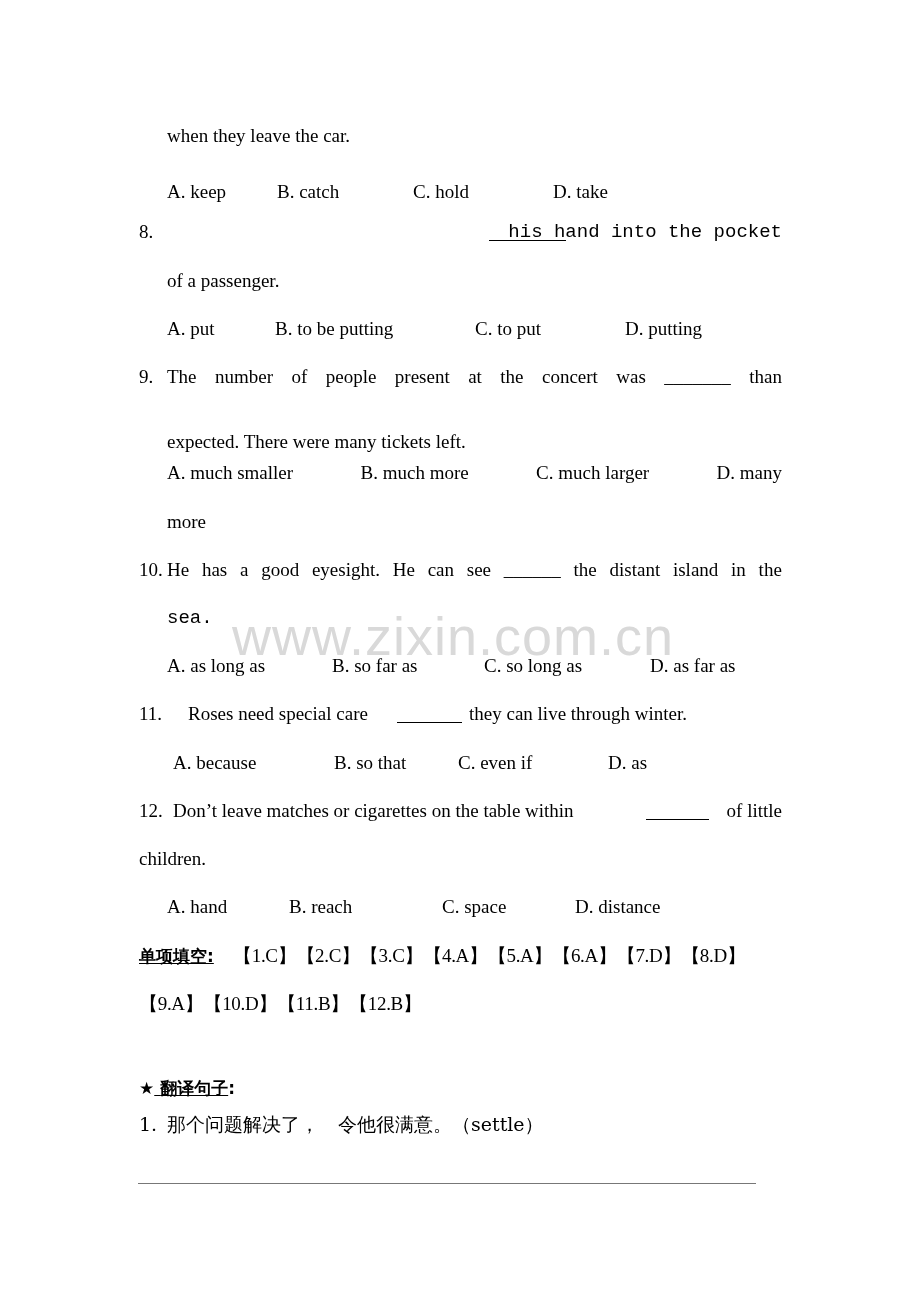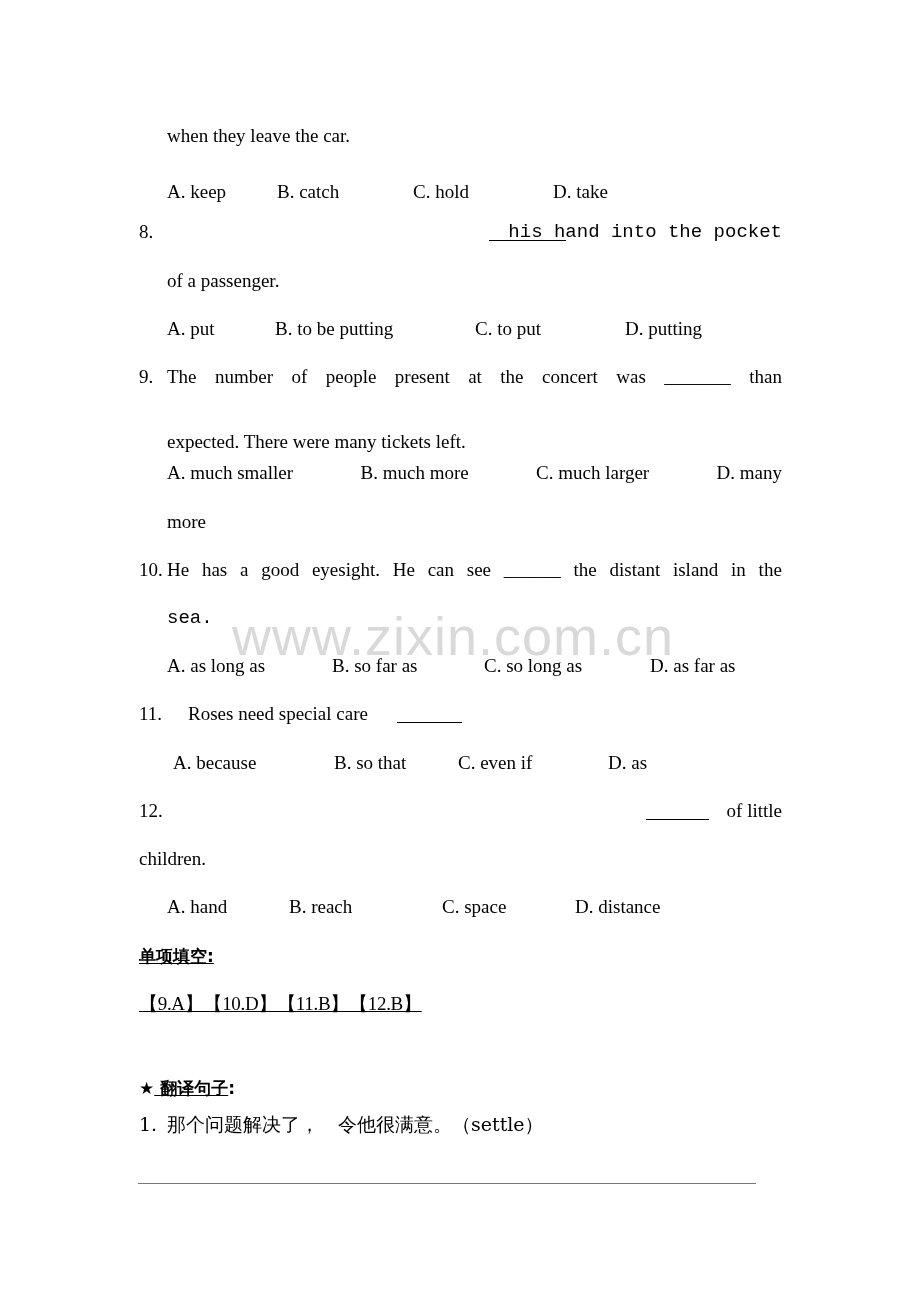--- a/index.html
+++ b/index.html
@@ -92,45 +92,48 @@
   <span class="opt" style="left:0px;">A. as long as</span>
   <span class="opt" style="left:165px;">B. so far as</span>
   <span class="opt" style="left:317px;">C. so long as</span>
   <span class="opt" style="left:483px;">D. as far as</span>
 </div>
 
 <div class="line" style="left:139px; top:702px; width:643px;">
   <span>11.</span>
   <span style="position:absolute; left:49px;">Roses need special care</span>
   <span class="blank" style="position:absolute; left:258px; top:2px; width:65px;"></span>
+  <span style="position:absolute; left:330px;">they can live through winter.</span>
 </div>
 <div class="line" style="left:173px; top:751px; width:620px; height:24px;">
   <span class="opt" style="left:0px;">A. because</span>
   <span class="opt" style="left:149px;margin-left:12px;">B. so that</span>
   <span class="opt" style="left:285px;">C. even if</span>
   <span class="opt" style="left:435px;">D. as</span>
 </div>
 
 <div class="line" style="left:139px; top:799px; width:643px;">
   <span>12.</span>
+  <span style="position:absolute; left:34px;">Don’t leave matches or cigarettes on the table within</span>
   <span class="blank" style="position:absolute; left:507px; top:2px; width:63px;"></span>
   <span style="position:absolute; right:0;">of little</span>
 </div>
 <div class="line" style="left:139px; top:847px;">children.</div>
 <div class="line" style="left:167px; top:895px; width:620px; height:24px;">
   <span class="opt" style="left:0px;">A. hand</span>
   <span class="opt" style="left:122px;">B. reach</span>
   <span class="opt" style="left:259px;margin-left:16px;">C. space</span>
   <span class="opt" style="left:408px;">D. distance</span>
 </div>
 
 <div class="line" style="left:139px; top:944px; width:645px;">
   <span class="ans-label">单项填空:</span>
+  <span style="position:absolute; left:94px; letter-spacing:-0.3px;">【1.C】【2.C】【3.C】【4.A】【5.A】【6.A】【7.D】【8.D】</span>
 </div>
-<div class="line" style="left:139px; top:992px; letter-spacing:-0.3px;text-decoration:underline;">【9.A】【10.D】【11.B】【12.B】</div>
+<div class="line" style="left:139px; top:992px; letter-spacing:-0.3px;">【9.A】【10.D】【11.B】【12.B】</div>
 
 <div class="line sec-title" style="left:139px; top:1076px;">
   <span>★</span><span class="u">&nbsp;<span>翻译句子</span></span><span>:</span>
 </div>
 <div class="line cn" style="left:139px; top:1112px;">
   <span>1.</span>
   <span style="position:absolute; left:28px;">那个问题解决了，　令他很满意。（settle）</span>
 </div>
 <div class="answer-line"></div>
 

